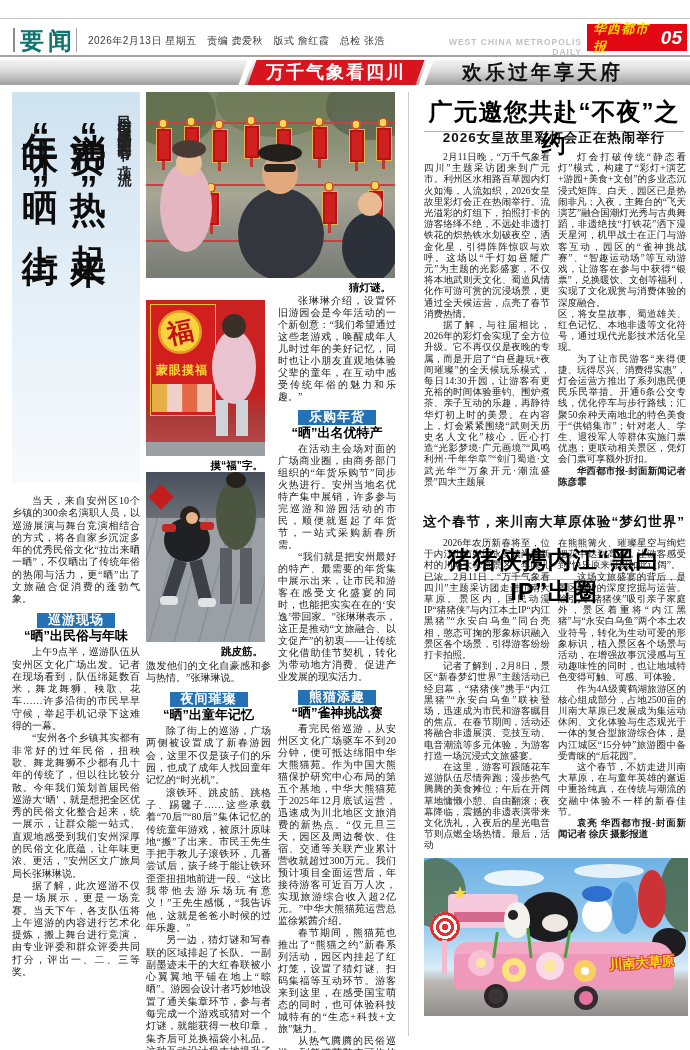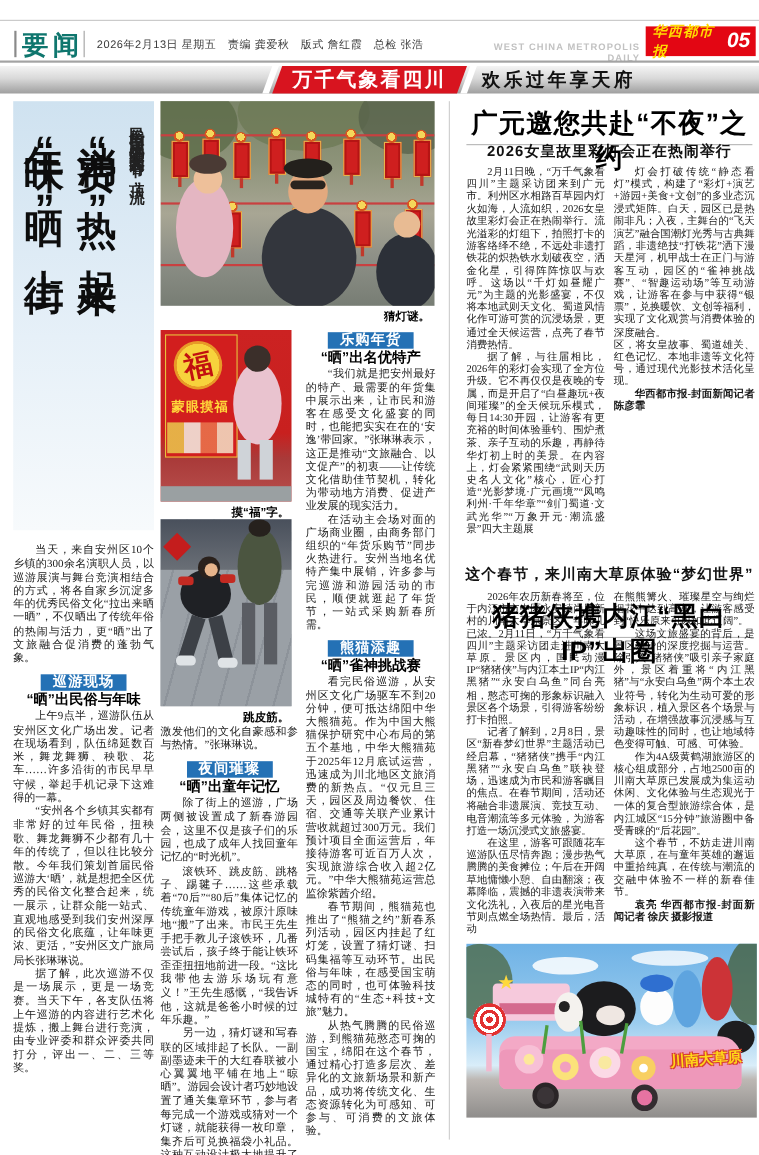--- a/index.html
+++ b/index.html
@@ -12,21 +12,21 @@
   .dateline{font-size:10px;color:#3a3a3a;letter-spacing:0.5px;}
   .mast-en{font-size:8.5px;font-weight:bold;color:#c2c2c2;letter-spacing:1px;text-align:right;}
   .mastbox{background:#e30613;display:flex;align-items:center;justify-content:space-between;padding:0 5px 0 6px;}
   .mast-cn{color:#ffd900;font-family:"Liberation Serif",serif;font-style:italic;font-weight:bold;font-size:13px;letter-spacing:1px;}
   .pagenum{color:#fff;font-size:19px;font-weight:bold;font-style:italic;}
   
   .banner{background:linear-gradient(180deg,#f4f4f4 0%,#d9d9d9 45%,#9f9f9f 100%);}
   .redskew{background:#d8141f;transform:skewX(-20deg);}
   .whiteskew{background:#fff;transform:skewX(-20deg);}
   .badge-text{color:#fff;font-weight:bold;font-size:18px;letter-spacing:2px;text-align:center;line-height:25px;}
-  .tagline{font-weight:bold;font-size:17px;color:#111;letter-spacing:3px;line-height:25px;}
+  .tagline{font-weight:bold;font-size:20px;color:#111;letter-spacing:3px;line-height:25px;margin-left:24px;}
   
   .headblock{background:linear-gradient(180deg,#cfe2f0 0%,#e6f0f8 55%,#f7fafc 100%);
              display:flex;flex-direction:row;justify-content:space-between;padding:12px 8px 0 10px;box-sizing:border-box;}
   .vert{writing-mode:vertical-rl;text-orientation:upright;}
   .bighead{font-size:36px;font-weight:900;color:#0d0d0d;letter-spacing:6px;line-height:1;}
   .kicker{font-size:14px;font-weight:600;color:#222;letter-spacing:2.5px;line-height:1;}
   
   .col p{margin:0;}
   .p{text-indent:2em;text-align:justify;}
   .noind{text-indent:0;}
@@ -168,46 +168,48 @@
   <div class="abs col bodytext" style="left:146px;top:660px;width:125px;">
     <p class="p noind">激发他们的文化自豪感和参与热情。”张琳琳说。</p>
     <span class="tag">夜间璀璨</span>
     <div class="tagsub">“晒”出童年记忆</div>
     <p class="p">除了街上的巡游，广场两侧被设置成了新春游园会，这里不仅是孩子们的乐园，也成了成年人找回童年记忆的“时光机”。</p>
     <p class="p">滚铁环、跳皮筋、跳格子、踢毽子……这些承载着“70后”“80后”集体记忆的传统童年游戏，被原汁原味地“搬”了出来。市民王先生手把手教儿子滚铁环，几番尝试后，孩子终于能让铁环歪歪扭扭地前进一段。“这比我带他去游乐场玩有意义！”王先生感慨，“我告诉他，这就是爸爸小时候的过年乐趣。”</p>
     <p class="p">另一边，猜灯谜和写春联的区域排起了长队。一副副墨迹未干的大红春联被小心翼翼地平铺在地上“晾晒”。游园会设计者巧妙地设置了通关集章环节，参与者每完成一个游戏或猜对一个灯谜，就能获得一枚印章，集齐后可兑换福袋小礼品。这种互动设计极大地提升了群众的参与感和获得感。</p>
   </div>
 
   <div class="abs col bodytext lh12" style="left:278px;top:295px;width:118px;">
+    <p class="p">张琳琳介绍，设置怀旧游园会是今年活动的一个新创意：“我们希望通过这些老游戏，唤醒成年人儿时过年的美好记忆，同时也让小朋友直观地体验父辈的童年，在互动中感受传统年俗的魅力和乐趣。”</p>
     <span class="tag">乐购年货</span>
     <div class="tagsub">“晒”出名优特产</div>
+    <p class="p">在活动主会场对面的广场商业圈，由商务部门组织的“年货乐购节”同步火热进行。安州当地名优特产集中展销，许多参与完巡游和游园活动的市民，顺便就逛起了年货节，一站式采购新春所需。</p>
     <p class="p">“我们就是把安州最好的特产、最需要的年货集中展示出来，让市民和游客在感受文化盛宴的同时，也能把实实在在的‘安逸’带回家。”张琳琳表示，这正是推动“文旅融合、以文促产”的初衷——让传统文化借助佳节契机，转化为带动地方消费、促进产业发展的现实活力。</p>
-    <p class="p">在活动主会场对面的广场商业圈，由商务部门组织的“年货乐购节”同步火热进行。安州当地名优特产集中展销，许多参与完巡游和游园活动的市民，顺便就逛起了年货节，一站式采购新春所需。</p>
     <span class="tag">熊猫添趣</span>
     <div class="tagsub">“晒”雀神挑战赛</div>
     <p class="p">看完民俗巡游，从安州区文化广场驱车不到20分钟，便可抵达绵阳中华大熊猫苑。作为中国大熊猫保护研究中心布局的第五个基地，中华大熊猫苑于2025年12月底试运营，迅速成为川北地区文旅消费的新热点。“仅元旦三天，园区及周边餐饮、住宿、交通等关联产业累计营收就超过300万元。我们预计项目全面运营后，年接待游客可近百万人次，实现旅游综合收入超2亿元。”中华大熊猫苑运营总监徐紫茜介绍。</p>
-    <p class="p">春节期间，熊猫苑也推出了“熊猫之约”新春系列活动，园区内挂起了红灯笼，设置了猜灯谜、扫码集福等互动环节。出民俗与年味，在感受国宝萌态的同时，也可体验科技城特有的“生态+科技+文旅”魅力。</p>
+    <p class="p">春节期间，熊猫苑也推出了“熊猫之约”新春系列活动，园区内挂起了红灯笼，设置了猜灯谜、扫码集福等互动环节。游客来到这里，在感受国宝萌态的同时，也可体验科技城特有的“生态+科技+文旅”魅力。</p>
     <p class="p">从热气腾腾的民俗巡游，到熊猫苑憨态可掬的国宝，绵阳在这个春节，通过精心打造多层次、差异化的文旅新场景和新产品，成功将传统文化、生态资源转化为可感知、可参与、可消费的文旅体验。</p>
 
   </div>
 
   <div class="abs vrule" style="left:408px;top:92px;height:944px;"></div>
 
   <div class="abs art-head" style="left:420px;top:96px;width:268px;">
     <span class="rule"></span>
     <span class="t">广元邀您共赴“不夜”之约</span>
   </div>
   <div class="abs art-sub" style="left:420px;top:129px;width:268px;">2026女皇故里彩灯会正在热闹举行</div>
   <div class="abs col arttext" style="left:424px;top:152px;width:126px;">
     <p class="p">2月11日晚，“万千气象看四川”主题采访团来到广元市。利州区水相路百草园内灯火如海，人流如织，2026女皇故里彩灯会正在热闹举行。流光溢彩的灯组下，拍照打卡的游客络绎不绝，不远处非遗打铁花的炽热铁水划破夜空，洒金化星，引得阵阵惊叹与欢呼。这场以“千灯如昼耀广元”为主题的光影盛宴，不仅将本地武则天文化、蜀道风情化作可游可赏的沉浸场景，更通过全天候运营，点亮了春节消费热情。</p>
     <p class="p">据了解，与往届相比，2026年的彩灯会实现了全方位升级。它不再仅仅是夜晚的专属，而是开启了“白昼趣玩+夜间璀璨”的全天候玩乐模式，每日14:30开园，让游客有更充裕的时间体验垂钓、围炉煮茶、亲子互动的乐趣，再静待华灯初上时的美景。在内容上，灯会紧紧围绕“武则天历史名人文化”核心，匠心打造“光影梦境·广元画境”“凤鸣利州·千年华章”“剑门蜀道·文武光华”“万象开元·潮流盛景”四大主题展</p>
   </div>
   <div class="abs col arttext" style="left:558px;top:152px;width:128px;">
     <p class="p">灯会打破传统“静态看灯”模式，构建了“彩灯+演艺+游园+美食+文创”的多业态沉浸式矩阵。白天，园区已是热闹非凡；入夜，主舞台的“飞天演艺”融合国潮灯光秀与古典舞蹈，非遗绝技“打铁花”洒下漫天星河，机甲战士在正门与游客互动，园区的“雀神挑战赛”、“智趣运动场”等互动游戏，让游客在参与中获得“银票”，兑换暖饮、文创等福利，实现了文化观赏与消费体验的深度融合。</p>
     <p class="p noind">区，将女皇故事、蜀道雄关、红色记忆、本地非遗等文化符号，通过现代光影技术活化呈现。</p>
+    <p class="p">为了让市民游客“来得便捷、玩得尽兴、消费得实惠”，灯会运营方推出了系列惠民便民乐民举措。开通6条公交专线，优化停车与步行路线；汇聚50余种天南地北的特色美食于“供销集市”；针对老人、学生、退役军人等群体实施门票优惠；更联动相关景区，凭灯会门票可享额外折扣。</p>
     <p class="byline">华西都市报-封面新闻记者 陈彦霏</p>
   </div>
 
   <div class="abs art-head" style="left:420px;top:480px;width:268px;">
     <span class="rule"></span>
     <span class="t">猪猪侠携内江“黑白IP”出圈</span>
   </div>
   <div class="abs art-sub" style="left:420px;top:513px;width:268px;">这个春节，来川南大草原体验“梦幻世界”</div>
   <div class="abs col arttext" style="left:424px;top:538px;width:126px;">
     <p class="p">2026年农历新春将至，位于内江市市中区永安镇尚腾新村的川南大草原景区，年味儿已浓。2月11日，“万千气象看四川”主题采访团走进川南大草原。景区内，国民动漫IP“猪猪侠”与内江本土IP“内江黑猪”“永安白乌鱼”同台亮相，憨态可掬的形象标识融入景区各个场景，引得游客纷纷打卡拍照。</p>

